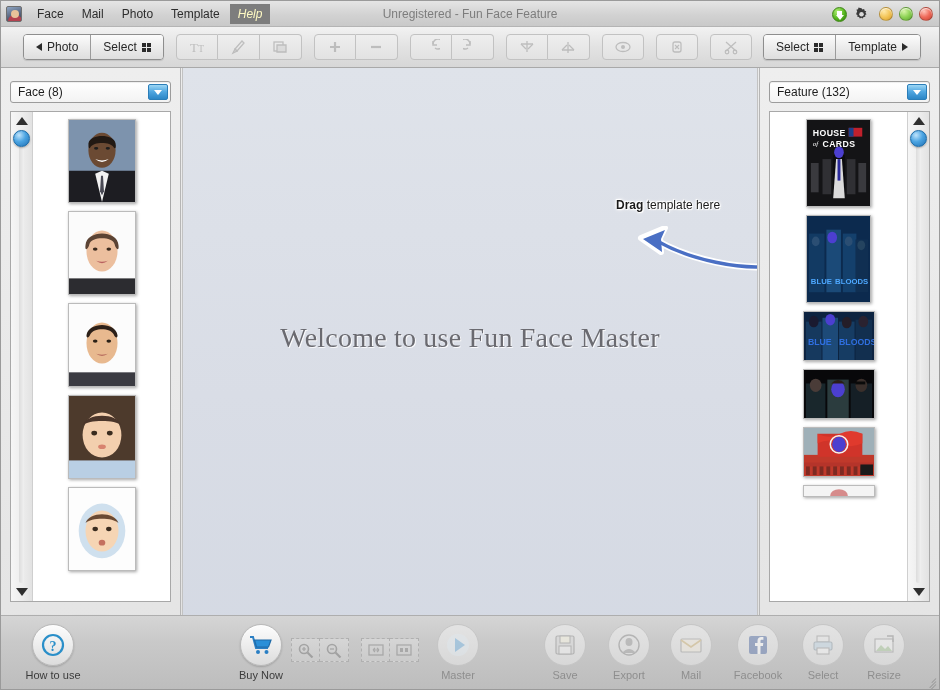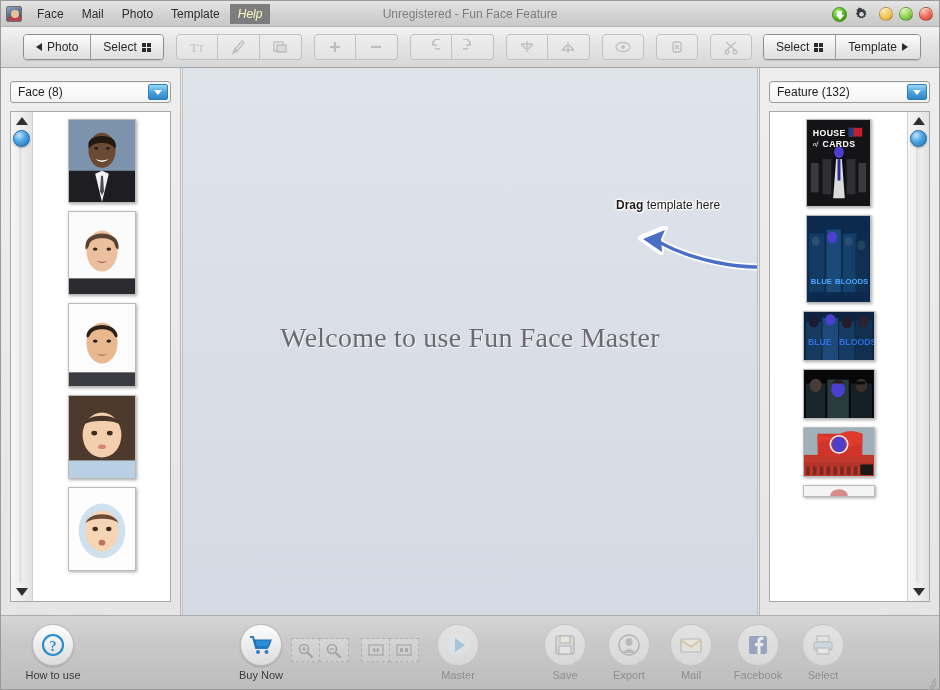--- a/index.html
+++ b/index.html
@@ -871,20 +871,30 @@
       <div class="bcircle">
         <svg width="26" height="26" viewBox="0 0 26 26">
           <rect x="7" y="4" width="12" height="6" fill="#e8e8e8" stroke="#8a8a8a" stroke-width="1.1"></rect>
           <rect x="4" y="10" width="18" height="8" rx="1.5" fill="#b8cfe0" stroke="#7a8a96" stroke-width="1.1"></rect>
           <rect x="7" y="16" width="12" height="6" fill="#f4f4f4" stroke="#8a8a8a" stroke-width="1.1"></rect>
         </svg>
       </div>
       <div class="blabel">Select</div>
     </div>
 
+    <div class="bitem dim" style="left:847px">
+      <div class="bcircle">
+        <svg width="26" height="26" viewBox="0 0 26 26">
+          <rect x="4" y="7" width="18" height="13" fill="#f0f0f0" stroke="#8a8a8a" stroke-width="1.2"></rect>
+          <path d="M5 19l5-6 4 4 3-3 4 5z" fill="#9bbf8a"></path>
+          <path d="M16 4h6v6" fill="none" stroke="#7a7a7a" stroke-width="1.4"></path>
+        </svg>
+      </div>
+      <div class="blabel">Resize</div>
+    </div>
 
     <div class="resize-grip">
       <i style="bottom:1px;  width:12px; transform:rotate(-45deg);"></i>
       <i style="bottom:4px;  width:9px;  transform:rotate(-45deg);"></i>
       <i style="bottom:7px;  width:6px;  transform:rotate(-45deg);"></i>
     </div>
   </div>
 
 </div>
 

